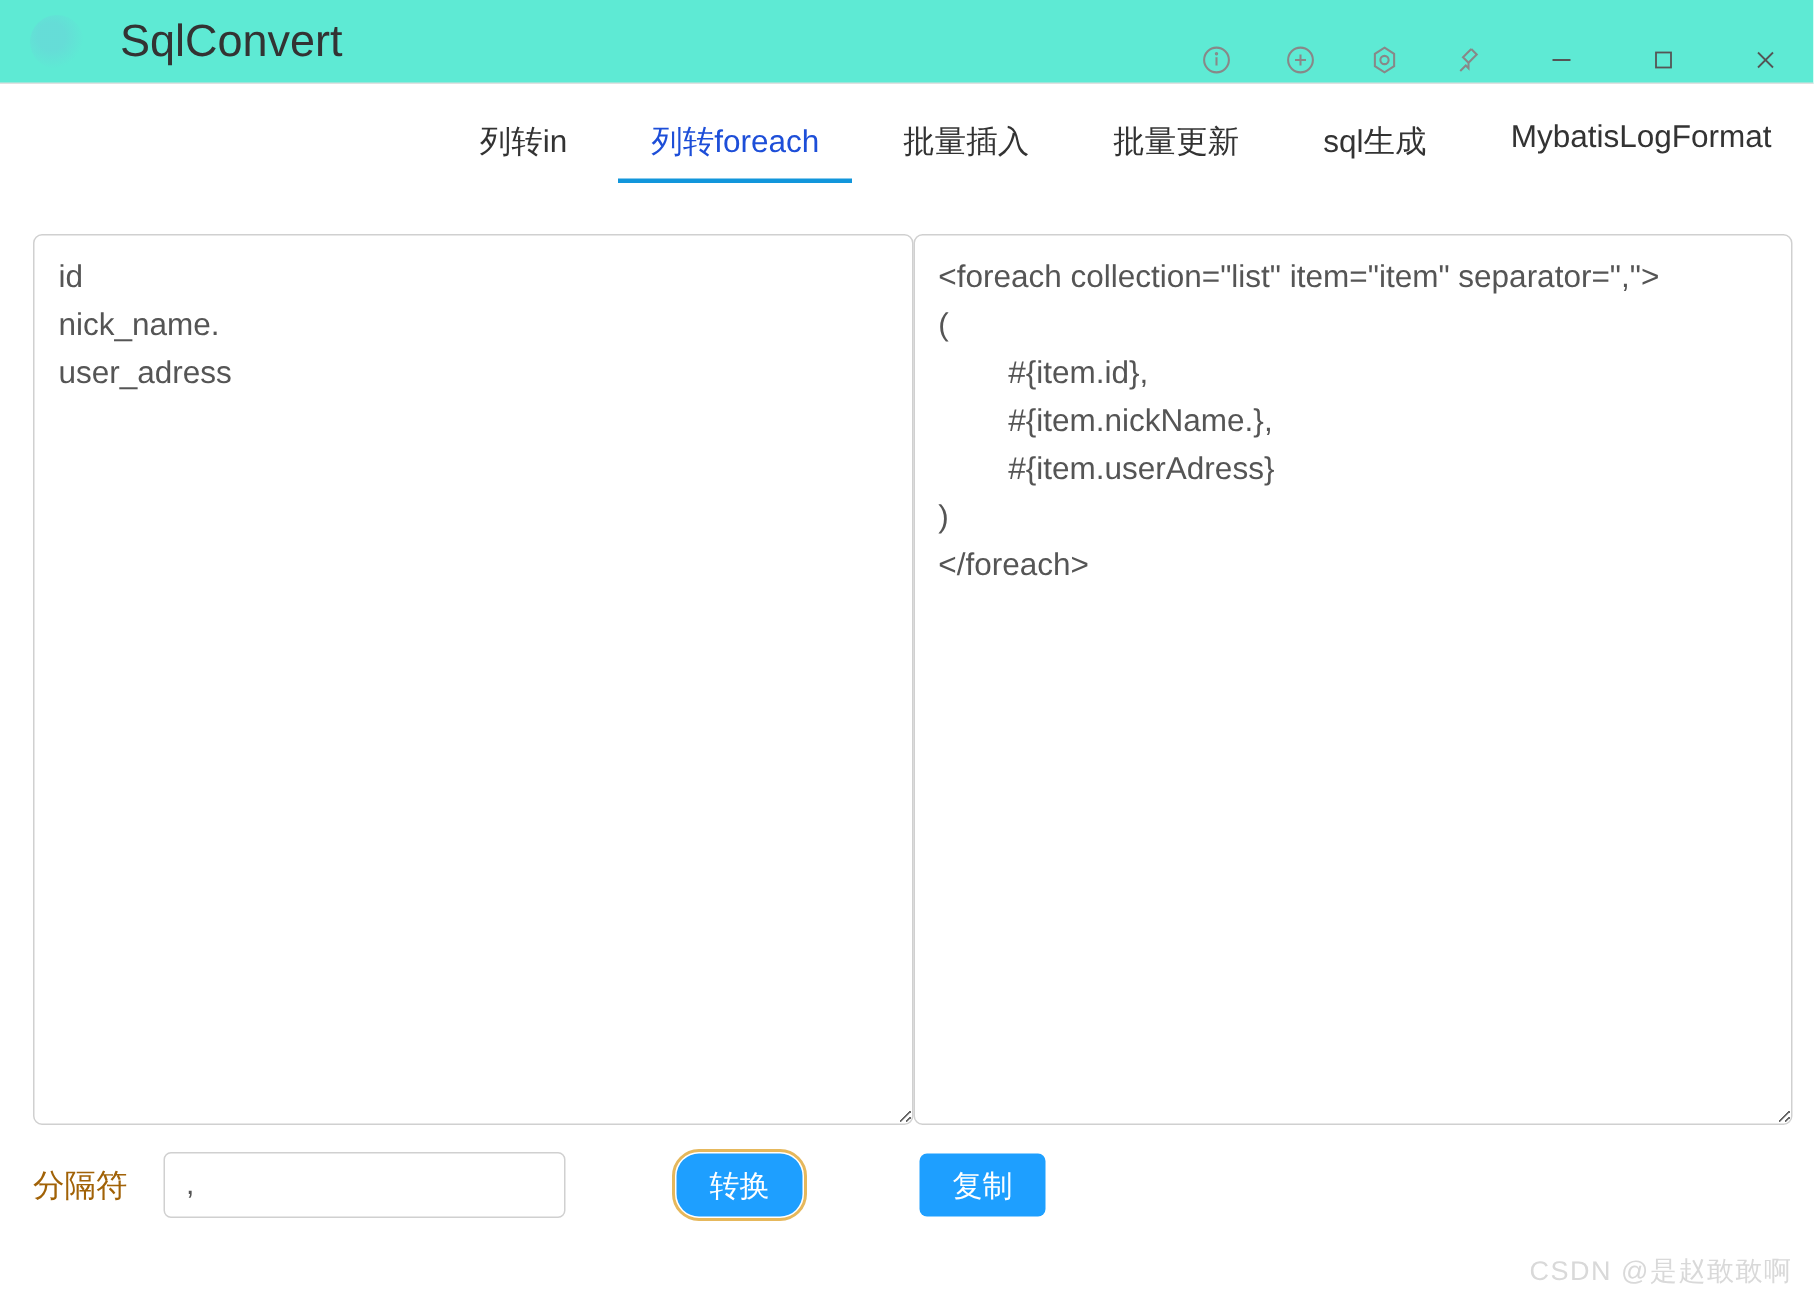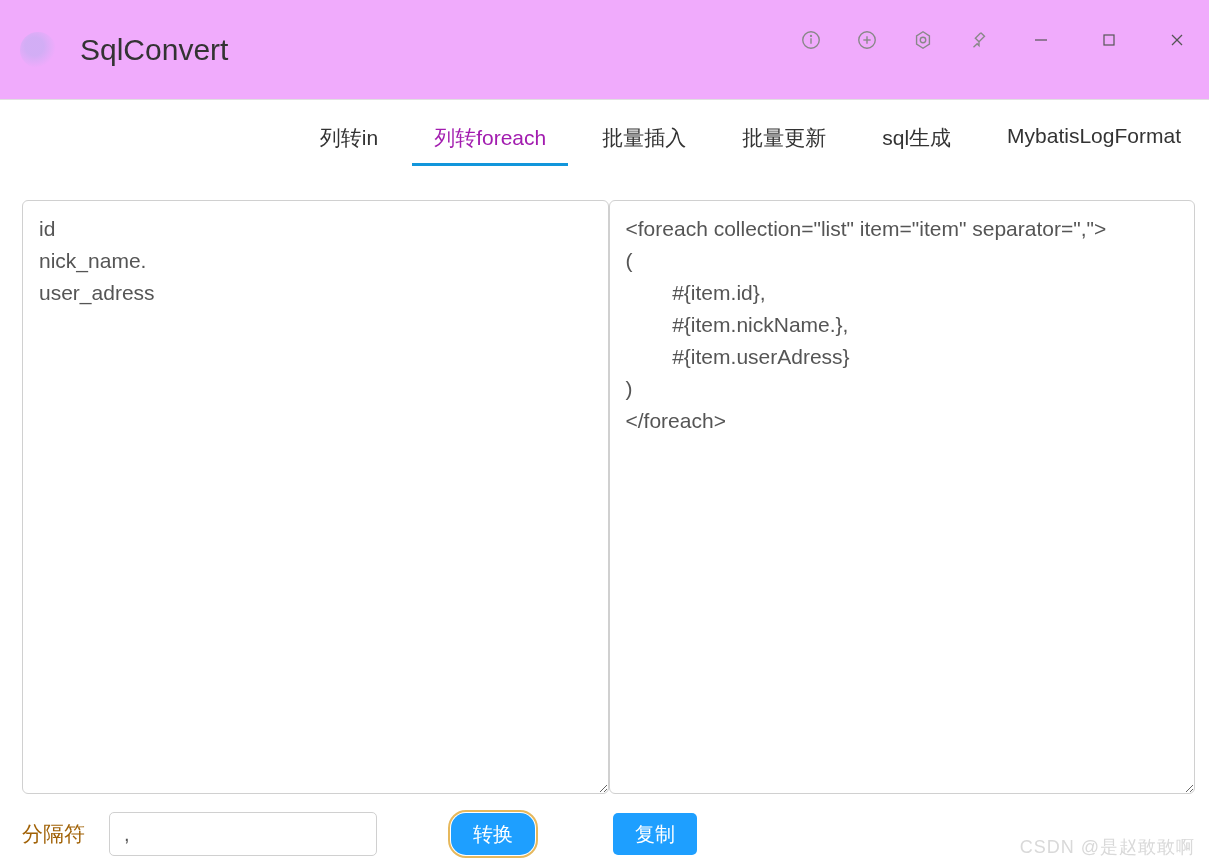--- a/index.html
+++ b/index.html
@@ -5,22 +5,22 @@
     * { box-sizing: border-box; margin: 0; padding: 0; }
     body {
       font-family: "Microsoft YaHei", "Segoe UI", Arial, sans-serif;
       background: #fff;
       width: 1209px;
       height: 859px;
       overflow: hidden;
       position: relative;
     }
     .titlebar {
-      height: 100px;
-      background: #f0abfc;
+      height: 56px;
+      background: #5eead4;
       display: flex;
       align-items: center;
       padding-left: 20px;
       position: relative;
       border-bottom: 1px solid #e0e0e0;
     }
     .app-icon {
       width: 36px;
       height: 36px;
       margin-right: 24px;
@@ -73,21 +73,21 @@
     .tab {
       padding: 10px 28px 12px 28px;
       font-size: 21px;
       color: #333;
       cursor: pointer;
       position: relative;
       white-space: nowrap;
     }
     .tab:first-child { padding-left: 6px; padding-right: 28px; }
     .tab.active {
-      color: #a21caf;
+      color: #1d4ed8;
     }
     .tab.active::after {
       content: "";
       position: absolute;
       left: 6px;
       right: 6px;
       bottom: -2px;
       height: 3px;
       background: #1296db;
     }

